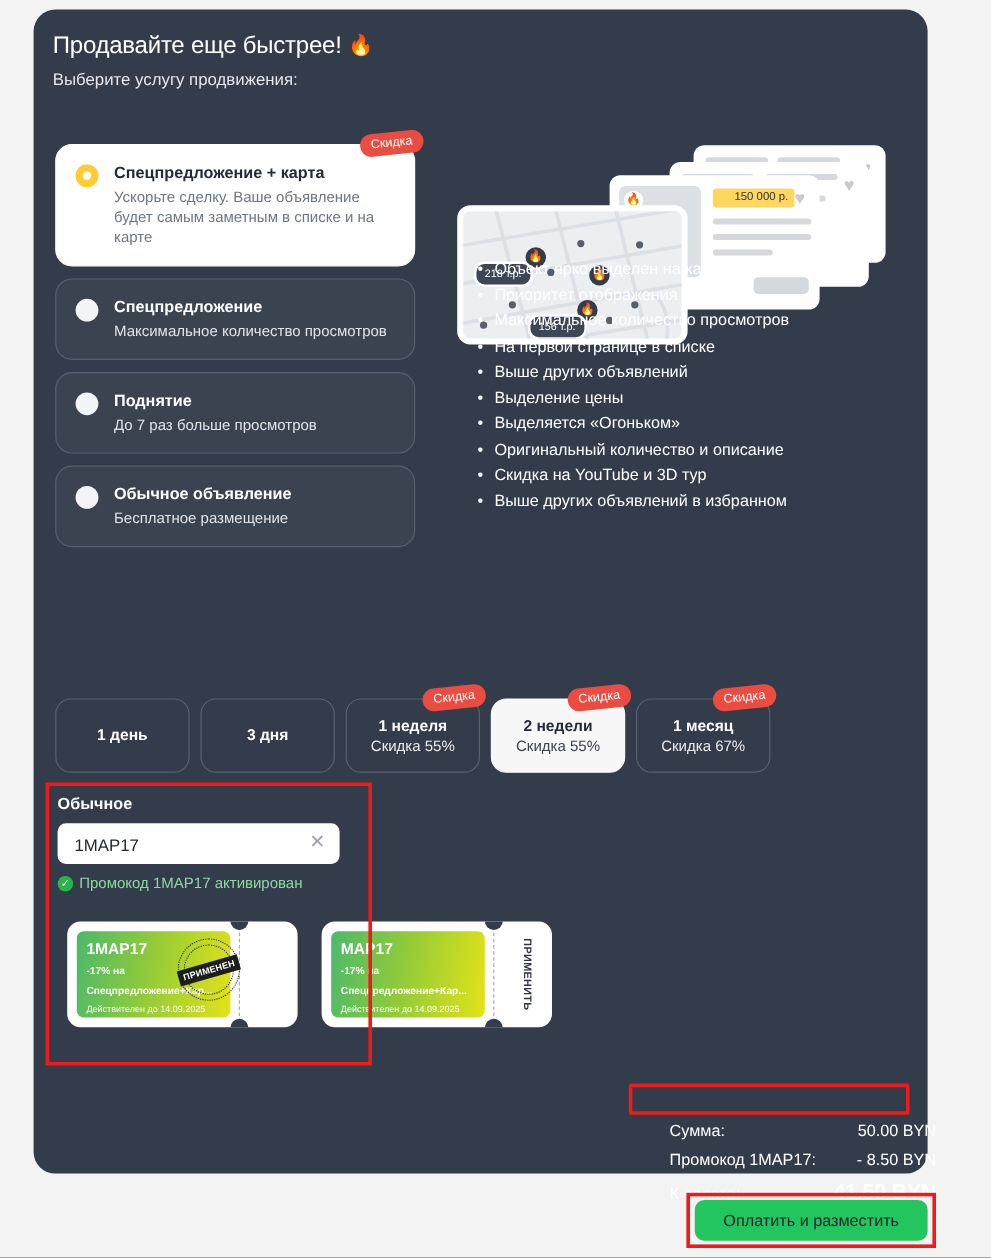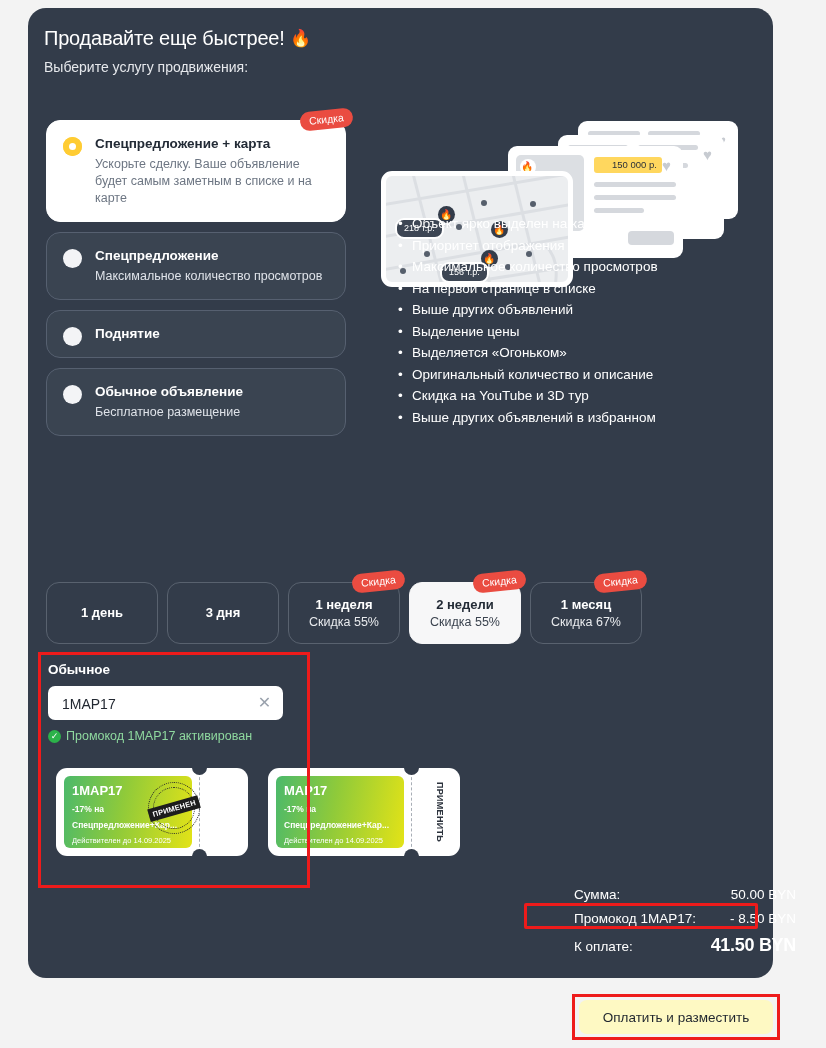--- a/index.html
+++ b/index.html
@@ -490,23 +490,22 @@
     font-weight: bold;
     padding: 2px 4px;
     white-space: nowrap;
     letter-spacing: 0.2px;
   }
 
   
   .summary {
     position: absolute;
     left: 530px;
-    top: 879px;
+    top: 927px;
     width: 222px;
-    margin-left: 16px;
   }
   .sum-row {
     position: relative;
     display: flex;
     justify-content: space-between;
     align-items: baseline;
     height: 24px;
   }
   .sum-label {
     font-size: 13.5px;
@@ -544,21 +543,21 @@
     border: 3px solid #ee1b1b;
     box-sizing: border-box;
     pointer-events: none;
   }
   .pay-button {
     position: absolute;
     left: 579px;
     top: 1000px;
     width: 194px;
     height: 34px;
-    background: #fef9c3;
+    background: #22c55e;
     border: none;
     border-radius: 8px;
     font-family: "Liberation Sans", sans-serif;
     font-size: 13.5px;
     color: #1f252e;
     cursor: pointer;
   }
 </style>
 </head>
 <body>
@@ -583,20 +582,21 @@
 
     <div class="opt-card plain">
       <span class="opt-radio off"></span>
       <p class="opt-title">Спецпредложение</p>
       <p class="opt-desc">Максимальное количество просмотров</p>
     </div>
 
     <div class="opt-card plain">
       <span class="opt-radio off"></span>
       <p class="opt-title">Поднятие</p>
+      <p class="opt-desc">До 7 раз больше просмотров</p>
     </div>
 
     <div class="opt-card plain">
       <span class="opt-radio off"></span>
       <p class="opt-title">Обычное объявление</p>
       <p class="opt-desc">Бесплатное размещение</p>
     </div>
 
   </div>
 

